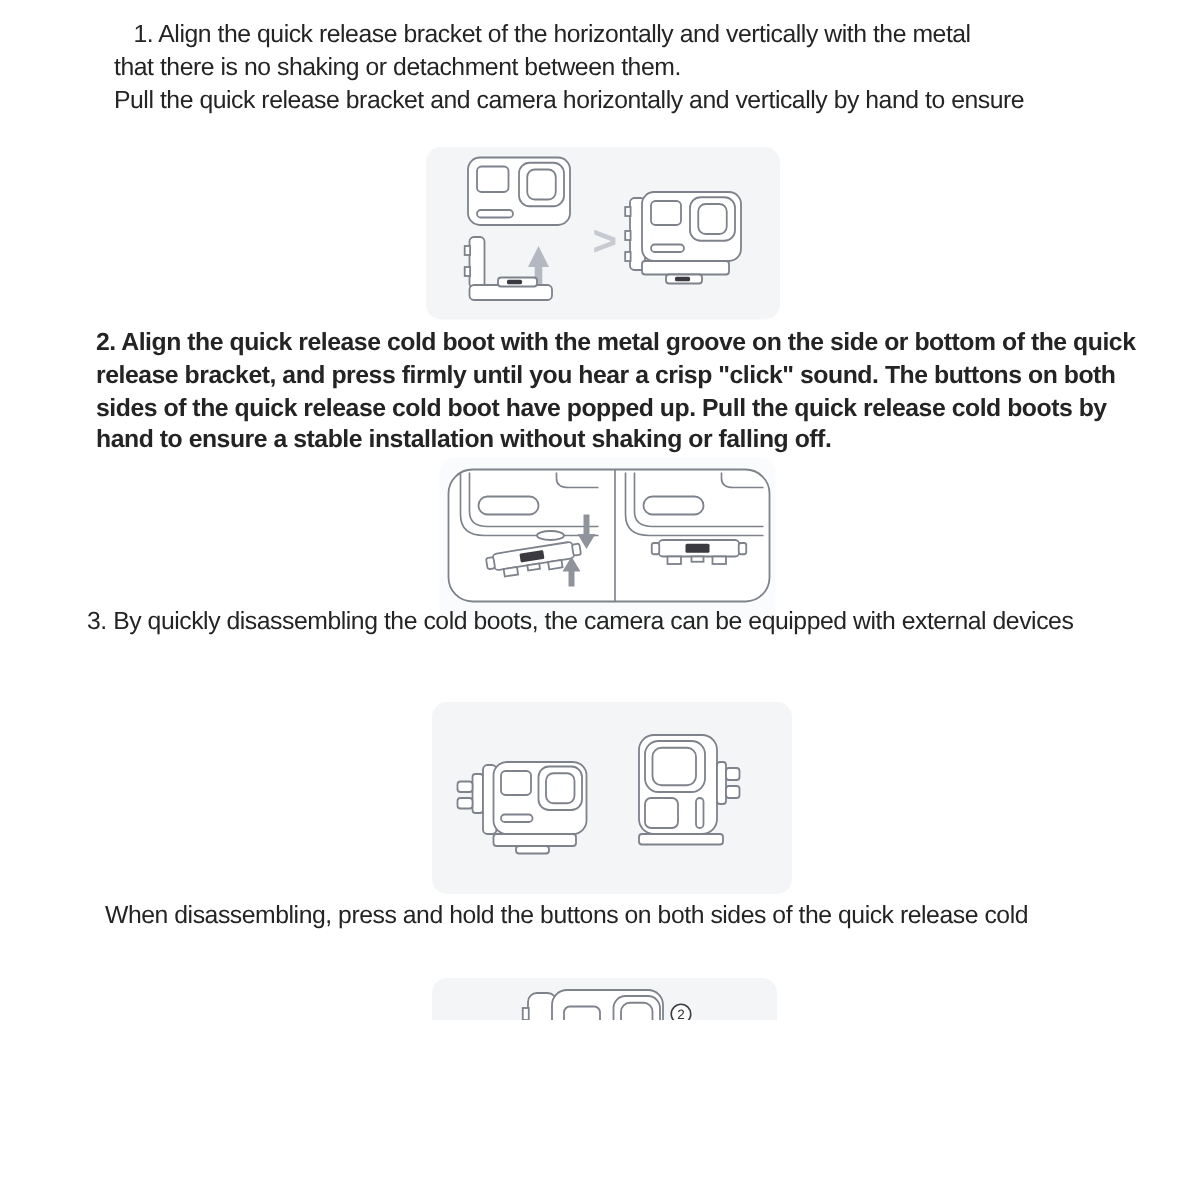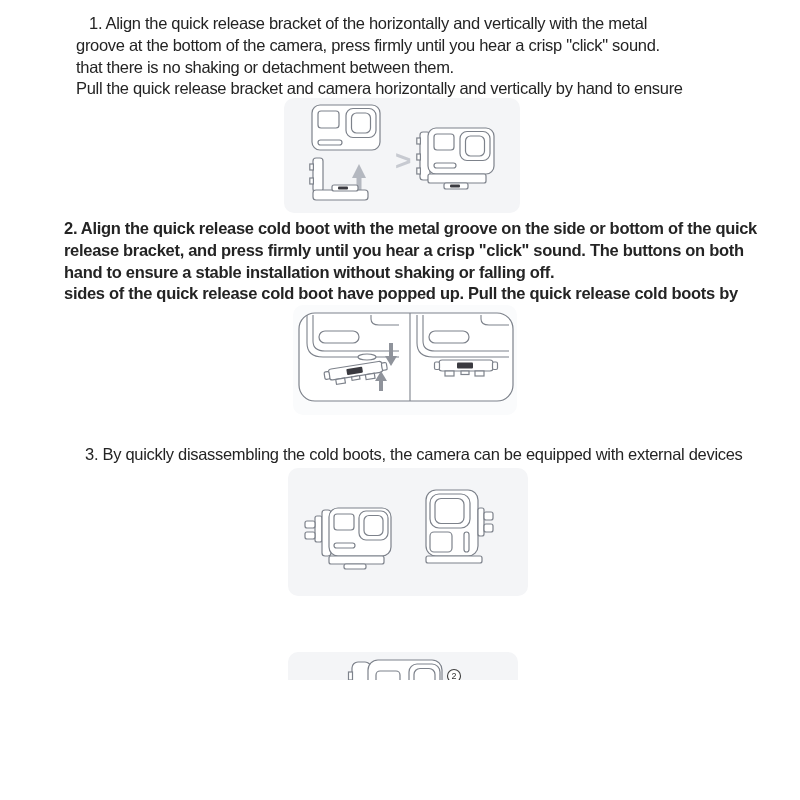--- a/index.html
+++ b/index.html
@@ -3,21 +3,21 @@
 <meta charset="utf-8">
 <style>
   html,body{margin:0;padding:0;background:#ffffff;}
   body{width:800px;height:800px;font-family:"Liberation Sans",sans-serif;}
   .page{position:relative;width:800px;height:680px;overflow:hidden;background:#ffffff;}
   .para{position:absolute;color:#242424;font-size:16.5px;line-height:21.8px;letter-spacing:-0.3px;font-weight:400;}
   .tline{white-space:nowrap;}
   #p1{top:13px;left:76px;}
   #p1 .tline.first{padding-left:13px;}
   #p2{top:218px;left:64px;font-weight:bold;}
-  #p3{top:444px;left:58px;margin-left:27px;}
+  #p3{top:404px;left:58px;}
   #p4{top:600px;left:70px;}
   .figure{position:absolute;background:#f4f5f7;border-radius:10px;}
   #fig1{top:98px;left:284px;width:236px;height:115px;}
   #fig2{top:305px;left:293px;width:224px;height:110px;background:#fafbfc;}
   #fig3{top:468px;left:288px;width:240px;height:128px;}
   #fig4{top:652px;left:288px;width:230px;height:138px;}
   .figure svg{display:block;width:100%;height:100%;}
   .ln{fill:#ffffff;stroke:#7d828b;stroke-width:1.2;}
   .ln2{fill:none;stroke:#7d828b;stroke-width:1.1;}
   .blob{fill:#3a3a40;}
@@ -29,21 +29,20 @@
   .marker-text{fill:#333333;font-size:9px;text-anchor:middle;font-family:"Liberation Sans",sans-serif;}
   .watermark{position:absolute;top:740px;left:697px;font-size:10px;color:#efefef;letter-spacing:0.5px;}
 </style>
 </head>
 <body>
 
 <div class="page">
 
   <div class="para" id="p1">
     <div class="tline first">1. Align the quick release bracket of the horizontally and vertically with the metal</div>
-    <div class="tline">groove at the bottom of the camera, press firmly until you hear a crisp "click" sound.</div>
     <div class="tline">that there is no shaking or detachment between them.</div>
     <div class="tline">Pull the quick release bracket and camera horizontally and vertically by hand to ensure</div>
   </div>
 
   <div class="figure" id="fig1">
     <svg viewBox="0 0 236 115" xmlns="http://www.w3.org/2000/svg">
       <g>
         <rect class="ln" x="28" y="7" width="68" height="45" rx="8"></rect>
         <rect class="ln" x="62" y="10.5" width="30" height="29" rx="7"></rect>
         <rect class="ln" x="67.5" y="15" width="19" height="20" rx="5"></rect>
@@ -76,22 +75,22 @@
         <rect class="ln" x="144" y="76" width="58" height="9" rx="2"></rect>
         <rect class="ln" x="160" y="85" width="24" height="6" rx="2"></rect>
         <rect class="blob" x="166" y="86.5" width="10" height="3" rx="1"></rect>
       </g>
     </svg>
   </div>
 
   <div class="para" id="p2">
     <div class="tline">2. Align the quick release cold boot with the metal groove on the side or bottom of the quick</div>
     <div class="tline">release bracket, and press firmly until you hear a crisp "click" sound. The buttons on both</div>
+    <div class="tline">sides of the quick release cold boot have popped up. Pull the quick release cold boots by</div>
     <div class="tline">hand to ensure a stable installation without shaking or falling off.</div>
-    <div class="tline">sides of the quick release cold boot have popped up. Pull the quick release cold boots by</div>
   </div>
 
   <div class="figure" id="fig2">
     <svg viewBox="0 0 224 110" xmlns="http://www.w3.org/2000/svg">
       <rect class="ln" x="6" y="8" width="214" height="88" rx="16"></rect>
       <line x1="117" y1="8" x2="117" y2="96" stroke="#7d828b" stroke-width="1.1"></line>
       <g>
         <path class="ln2" d="M14,10 L14,38 Q14,52 30,52 L106,52"></path>
         <path class="ln2" d="M20,10 L20,36 Q20,46 32,46 L106,46"></path>
         <path class="ln2" d="M78,10 L78,14 Q78,20 86,20 L106,20"></path>
@@ -154,20 +153,21 @@
         <rect class="ln" x="176" y="64" width="5" height="20" rx="2.5"></rect>
         <rect class="ln" x="138" y="88" width="56" height="7" rx="2"></rect>
         <rect class="ln" x="190" y="40" width="6" height="28" rx="2"></rect>
         <rect class="ln" x="196" y="44" width="9" height="8" rx="2"></rect>
         <rect class="ln" x="196" y="56" width="9" height="8" rx="2"></rect>
       </g>
     </svg>
   </div>
 
   <div class="para" id="p4">
+    <div class="tline">When disassembling, press and hold the buttons on both sides of the quick release cold</div>
   </div>
 
   <div class="figure" id="fig4">
     <svg viewBox="0 0 230 138" xmlns="http://www.w3.org/2000/svg">
       <g>
         <rect class="ln" x="64" y="10" width="19" height="66" rx="6"></rect>
         <rect class="ln" x="60.5" y="20" width="4" height="8"></rect>
         <rect class="ln" x="60.5" y="38" width="4" height="8"></rect>
         <rect class="ln" x="60.5" y="56" width="4" height="8"></rect>
         <rect class="ln" x="80" y="8" width="74" height="68" rx="10"></rect>

